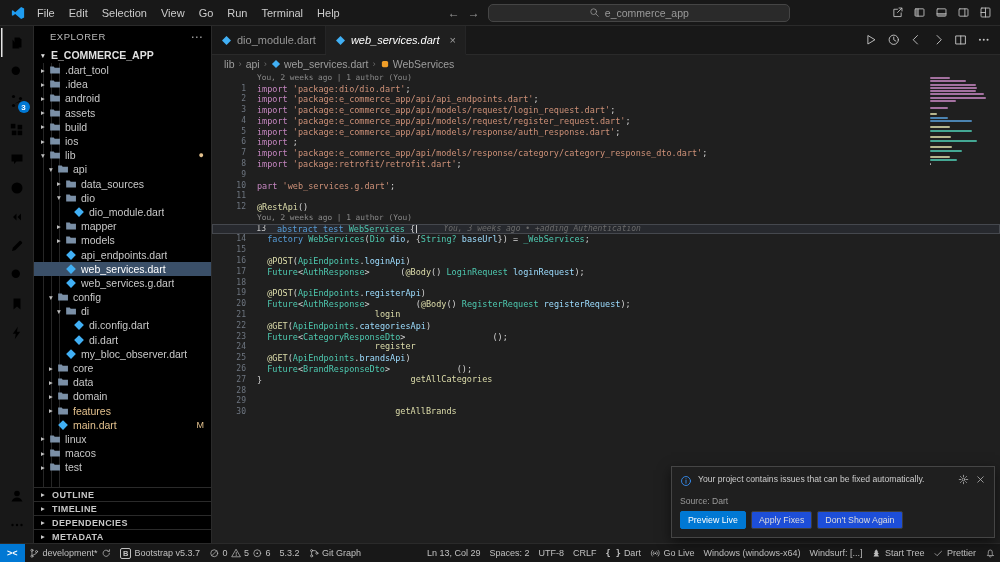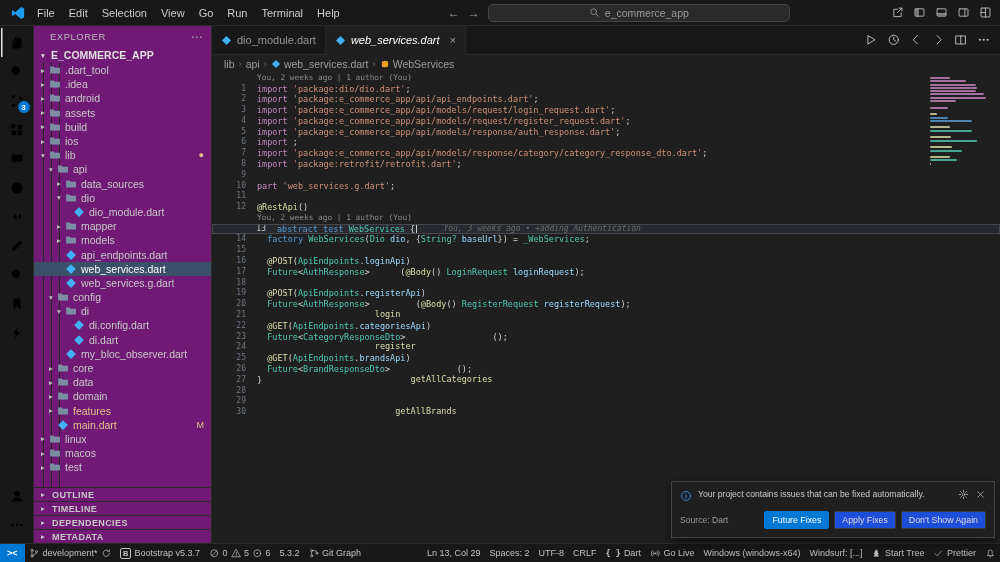--- a/index.html
+++ b/index.html
@@ -27,21 +27,21 @@
   .main{flex:1;display:flex;min-height:0;position:relative;}
   .activitybar{width:33px;min-width:33px;background:#181818;border-right:1px solid #2a2a2a;
     display:flex;flex-direction:column;align-items:center;padding-top:2px;}
   .ab-item{width:32px;height:29px;display:flex;align-items:center;justify-content:center;color:#7f7f7f;position:relative;}
   .ab-item svg{width:16px;height:16px;}
   .ab-item.active{color:#e7e7e7;box-shadow:inset 1.5px 0 0 #e7e7e7;}
   .ab-badge{position:absolute;right:3px;bottom:2px;background:#0078d4;color:#fff;border-radius:7px;
     min-width:12px;height:12px;font-size:8px;display:flex;align-items:center;justify-content:center;font-weight:700;}
   .ab-bottom{margin-top:auto;padding-bottom:4px;display:flex;flex-direction:column;align-items:center;}
   
-  .sidebar{width:177px;min-width:177px;background:#701a75;border-right:1px solid #2a2a2a;display:flex;flex-direction:column;}
+  .sidebar{width:177px;min-width:177px;background:#000000;border-right:1px solid #2a2a2a;display:flex;flex-direction:column;}
   .sb-header{height:21px;min-height:21px;display:flex;align-items:center;padding:0 8px 0 16px;font-size:9.5px;
     letter-spacing:.5px;color:#bbbbbb;}
   .sb-header .dots{margin-left:auto;color:#ababab;font-size:12px;}
   .sb-root{height:16px;min-height:16px;display:flex;align-items:center;gap:3px;padding-left:4px;
     font-size:10.5px;font-weight:700;color:#e0e0e0;}
   .sb-root .chev{font-size:7.5px;width:10px;text-align:center;}
   .tree{flex:1;overflow:hidden;position:relative;}
   .guide{position:absolute;top:0;bottom:0;width:1px;background:#262626;}
   .trow{display:flex;align-items:center;height:14.2px;font-size:10.5px;color:#c8c8c8;white-space:nowrap;position:relative;}
   .trow .chev{width:10px;min-width:10px;font-size:7.5px;color:#bdbdbd;text-align:center;}
@@ -87,21 +87,21 @@
   .mbar{height:2px;border-radius:1px;opacity:.8;}
   
   .notification{position:absolute;right:5px;bottom:5px;width:322px;background:#1f1f1f;border:1px solid #454545;
     box-shadow:0 4px 12px rgba(0,0,0,.55);z-index:6;}
   .n-row1{display:flex;align-items:flex-start;gap:6px;padding:7px 8px 4px;}
   .n-ico{color:#3794ff;margin-top:1px;}
   .n-ico svg{width:12px;height:12px;}
   .n-msg{flex:1;color:#cccccc;font-size:8.6px;line-height:1.3;}
   .n-act{color:#bbbbbb;}
   .n-act svg{width:11px;height:11px;}
-  .n-row2{display:flex;align-items:center;gap:5px;padding:5px 8px 8px;}
+  .n-row2{display:flex;align-items:flex-start;gap:5px;padding:5px 8px 8px;flex-direction:column;}
   .n-src{color:#9a9a9a;font-size:8.6px;margin-right:auto;}
   .btn{border:1px solid #3c3c3c;background:#1d4ed8;color:#dddddd;font-size:8.8px;padding:3px 7px;border-radius:2px;
     font-family:inherit;white-space:nowrap;}
   .btn.primary{background:#0078d4;border-color:#0078d4;color:#ffffff;}
   
   .statusbar{height:18px;min-height:18px;background:#181818;border-top:1px solid #2a2a2a;display:flex;
     align-items:stretch;font-size:9px;color:#c0c0c0;overflow:hidden;}
   .sb-left,.sb-right{display:flex;align-items:stretch;}
   .sb-right{margin-left:auto;}
   .sitem{display:flex;align-items:center;gap:3px;padding:0 4.5px;white-space:nowrap;}
@@ -712,21 +712,21 @@
           </span>
         <span class="ic n-act">
             <svg viewBox="0 0 16 16">
               <path d="M4 4l8 8M12 4l-8 8"></path>
             </svg>
           </span>
       </div>
       <div class="n-row2">
         <span class="n-src">Source: Dart</span>
         <div style="display:flex;gap:5px" id="nbtns">
-            <button class="btn primary">Future Fixes</button>
+            <button class="btn primary">Preview Live</button>
             <button class="btn">Apply Fixes</button>
             <button class="btn">Don't Show Again</button>
           </div>
       </div>
     </div>
 
   </div>
 
   <footer class="statusbar">
     <div class="sb-left" id="sbleft">

